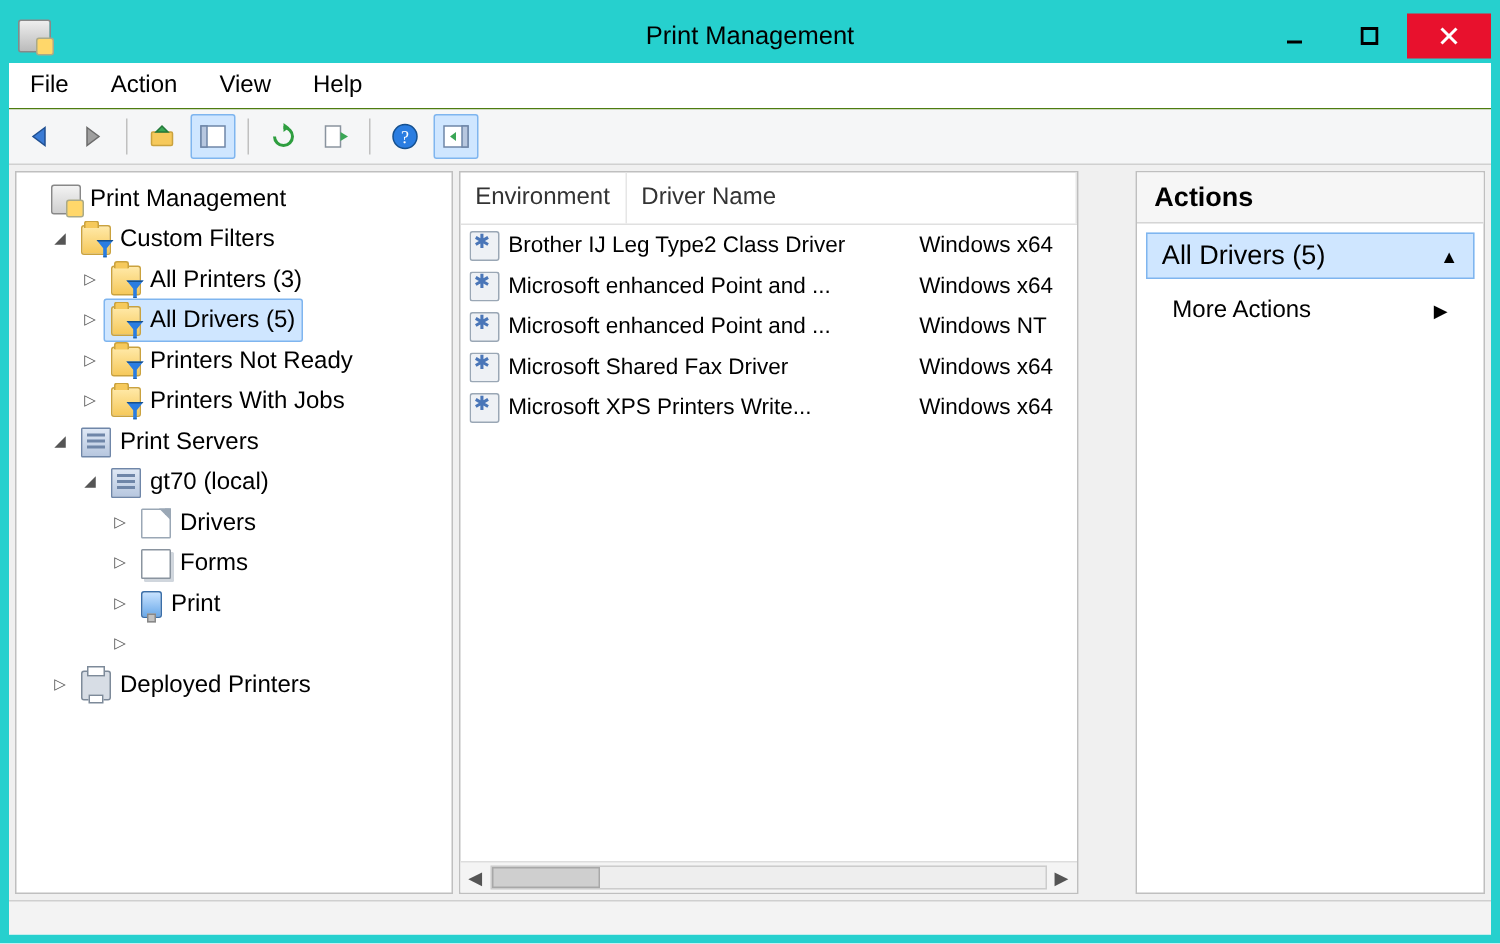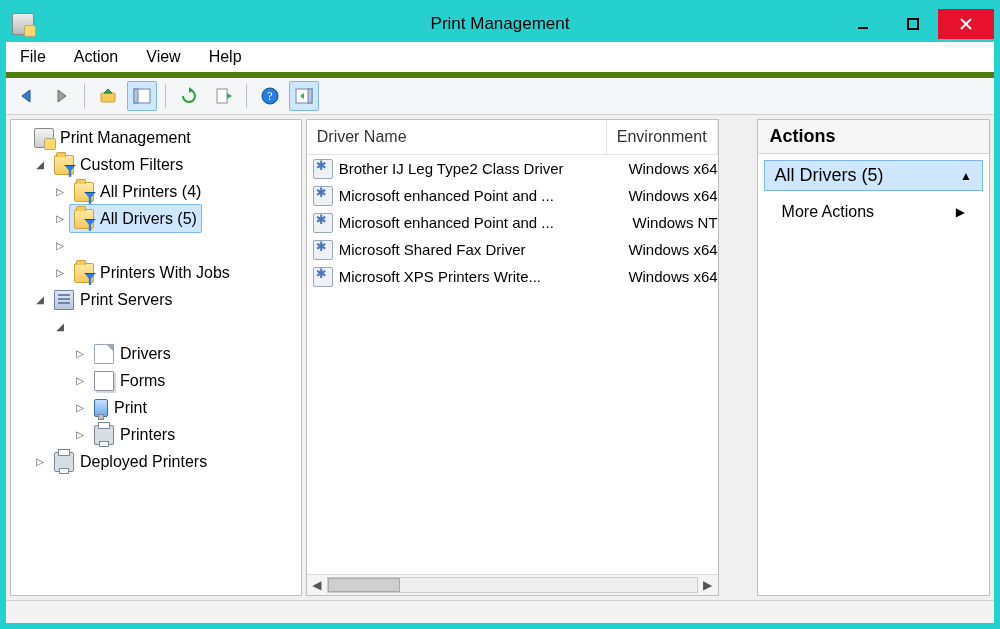--- a/index.html
+++ b/index.html
@@ -73,21 +73,21 @@
   }
   .win-btn svg { pointer-events: none; }
 
   
   .menubar {
     height: 30px;
     display: flex;
     align-items: center;
     padding: 0 10px;
     gap: 20px;
-    border-bottom: 6px solid #4d7c0f;
+    border-bottom: 1px solid #4d7c0f;
     font-size: 16px;
   }
   .menubar .menu-item { padding: 2px 4px; }
 
   
   .toolbar {
     height: 36px;
     background: #f5f6f7;
     border-bottom: 1px solid #d0d0d0;
     display: flex;
@@ -276,21 +276,21 @@
     height:27px;
     padding-left:6px;
   }
   .list-row .name {
     flex:0 0 300px;
     display:flex;align-items:center;gap:6px;
     white-space:nowrap;overflow:hidden;text-overflow:ellipsis;
     padding-right:8px;
     box-sizing:border-box;
   }
-  .list-row .env { flex:1 1 auto; white-space:nowrap;text-align:right; }
+  .list-row .env { flex:1 1 auto; white-space:nowrap; }
   .hscroll {
     height:20px;
     border-top:1px solid #ddd;
     background:#f4f4f4;
     display:flex;align-items:center;
     position:relative;
   }
   .hscroll .arrow {
     width:20px;height:100%;
     display:flex;align-items:center;justify-content:center;
@@ -444,38 +444,42 @@
             <span>Custom Filters</span>
             </span>
         </div>
 
         <div class="tree-row">
           <span class="tree-indent"></span>
             <span class="tree-indent"></span>
           <span class="expander">▷</span>
           <span class="tree-label">
               <span class="ticon folder filter"></span>
-            <span>All Printers (4)</span>
+            <span>All Printers (3)</span>
             </span>
         </div>
 
         <div class="tree-row">
           <span class="tree-indent"></span>
             <span class="tree-indent"></span>
           <span class="expander">▷</span>
           <span class="tree-label selected">
               <span class="ticon folder filter"></span>
             <span>All Drivers (5)</span>
             </span>
         </div>
 
         <div class="tree-row">
           <span class="tree-indent"></span>
             <span class="tree-indent"></span>
           <span class="expander">▷</span>
+          <span class="tree-label">
+              <span class="ticon folder filter"></span>
+            <span>Printers Not Ready</span>
+            </span>
         </div>
 
         <div class="tree-row">
           <span class="tree-indent"></span>
             <span class="tree-indent"></span>
           <span class="expander">▷</span>
           <span class="tree-label">
               <span class="ticon folder filter"></span>
             <span>Printers With Jobs</span>
             </span>
@@ -487,20 +491,24 @@
           <span class="tree-label">
               <span class="ticon server"></span>
             <span>Print Servers</span>
             </span>
         </div>
 
         <div class="tree-row">
           <span class="tree-indent"></span>
             <span class="tree-indent"></span>
           <span class="expander">◢</span>
+          <span class="tree-label">
+              <span class="ticon server"></span>
+            <span>gt70 (local)</span>
+            </span>
         </div>
 
         <div class="tree-row">
           <span class="tree-indent"></span>
             <span class="tree-indent"></span>
             <span class="tree-indent"></span>
           <span class="expander">▷</span>
           <span class="tree-label">
               <span class="ticon page"></span>
             <span>Drivers</span>
@@ -527,42 +535,38 @@
               <span class="ticon port"></span>
             <span>Print</span>
             </span>
         </div>
 
         <div class="tree-row">
           <span class="tree-indent"></span>
             <span class="tree-indent"></span>
             <span class="tree-indent"></span>
           <span class="expander">▷</span>
-          <span class="tree-label">
-              <span class="ticon printer"></span>
-            <span>Printers</span>
-            </span>
         </div>
 
         <div class="tree-row">
           <span class="tree-indent"></span>
           <span class="expander">▷</span>
           <span class="tree-label">
               <span class="ticon printer"></span>
             <span>Deployed Printers</span>
             </span>
         </div>
 
       </div>
     </div>
 
     <div class="pane list-pane">
       <div class="list-header">
+        <div class="lh-col env">Environment</div>
         <div class="lh-col name">Driver Name</div>
-        <div class="lh-col env">Environment</div>
       </div>
       <div class="list-body" id="list-body">
           <div class="list-row">
             <div class="name">
               <span class="ticon gear"></span>
               <span>Brother IJ Leg Type2 Class Driver</span>
             </div>
             <div class="env">Windows x64</div>
           </div>
           <div class="list-row">

